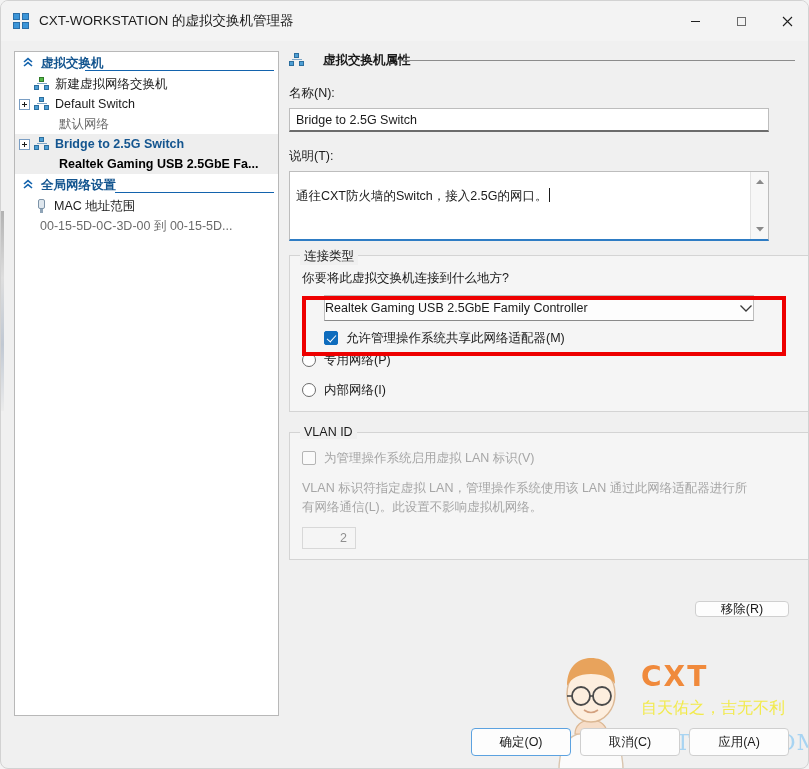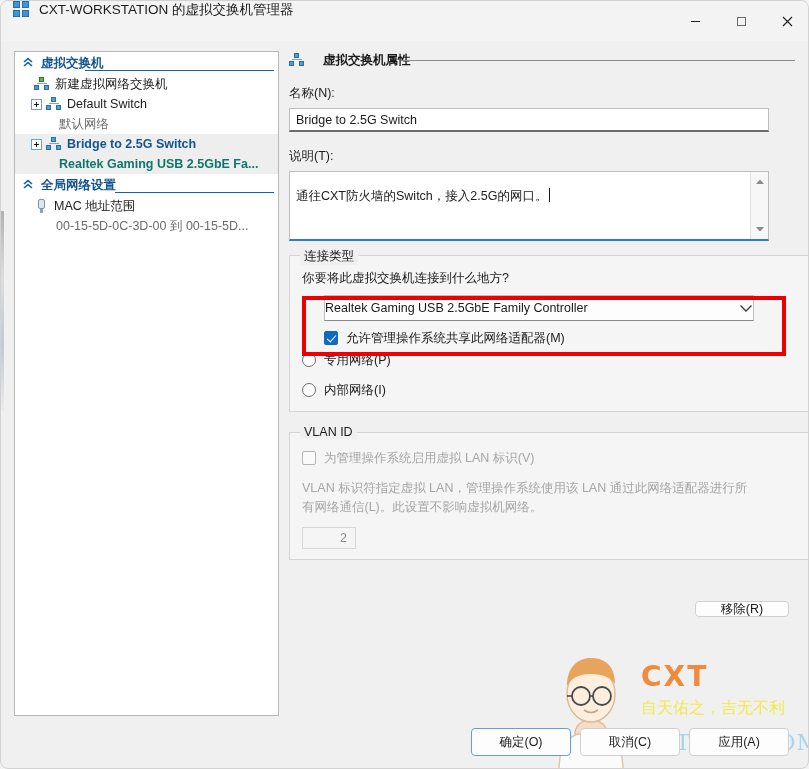--- a/index.html
+++ b/index.html
@@ -29,21 +29,21 @@
     overflow: hidden;
   }
 
   
   #titlebar {
     position: absolute;
     left: 0; top: 0;
     width: 809px; height: 40px;
     background: #f3f3f3;
     display: flex;
-    align-items: flex-start;
+    align-items: center;
   }
   #title-icon {
     width: 16px; height: 16px;
     margin-left: 12px;
     position: relative;
     flex: 0 0 auto;
   }
   #title-icon i {
     position: absolute;
     width: 7px; height: 7px;
@@ -112,21 +112,21 @@
     bottom: 3px;
     height: 1px;
     background: #1363ad;
   }
   .tree-group.wide .rule { left: 100px; }
 
   .tree-row {
     display: flex;
     align-items: center;
     height: 20px;
-    padding-left: 16px;
+    padding-left: 4px;
     white-space: nowrap;
   }
   .tree-row .expander {
     width: 11px; height: 11px;
     border: 1px solid #7a9ec4;
     background: #ffffff;
     box-sizing: border-box;
     position: relative;
     flex: 0 0 auto;
     margin-right: 4px;
@@ -176,21 +176,21 @@
     padding-left: 44px;
     height: 20px;
     line-height: 20px;
     font-size: 12.5px;
     color: #6b6b6b;
     white-space: nowrap;
     overflow: hidden;
   }
   .tree-sub.selected {
     background:#eeeeee;
-    color:#0f766e;
+    color:#000000;
     font-weight:bold;
   }
   .mac-icon {
     width: 12px; height: 14px;
     flex: 0 0 auto;
     margin-right: 6px;
     position: relative;
   }
   .mac-icon::before {
     content:"";
@@ -581,21 +581,21 @@
         </svg>
       </span>
       <span class="glabel">全局网络设置</span>
       <span class="rule"></span>
     </div>
 
     <div class="tree-row" style="padding-left:21px;">
       <span class="mac-icon"></span>
       <span class="tree-label">MAC 地址范围</span>
     </div>
-    <div class="tree-sub" style="padding-left:41px;">00-15-5D-0C-3D-00 到 00-15-5D...</div>
+    <div class="tree-sub" style="padding-left:25px;">00-15-5D-0C-3D-00 到 00-15-5D...</div>
   </div>
 
   <div id="content">
 
     <div id="content-head">
       <span class="sw-icon" style="margin-right:0;">
         <span class="bar"></span>
           <span class="nub a"></span>
           <span class="nub b"></span>
           <span class="nub c"></span>

